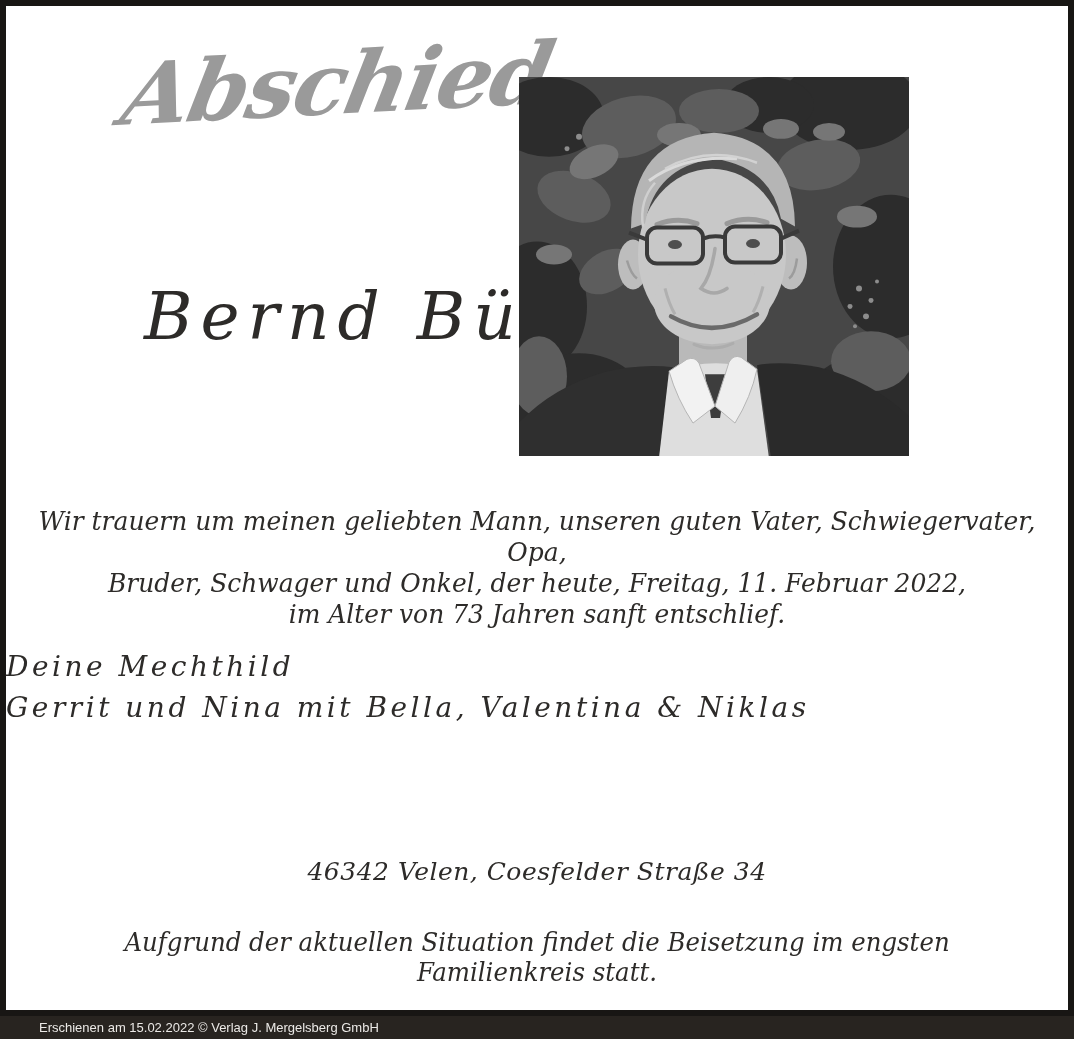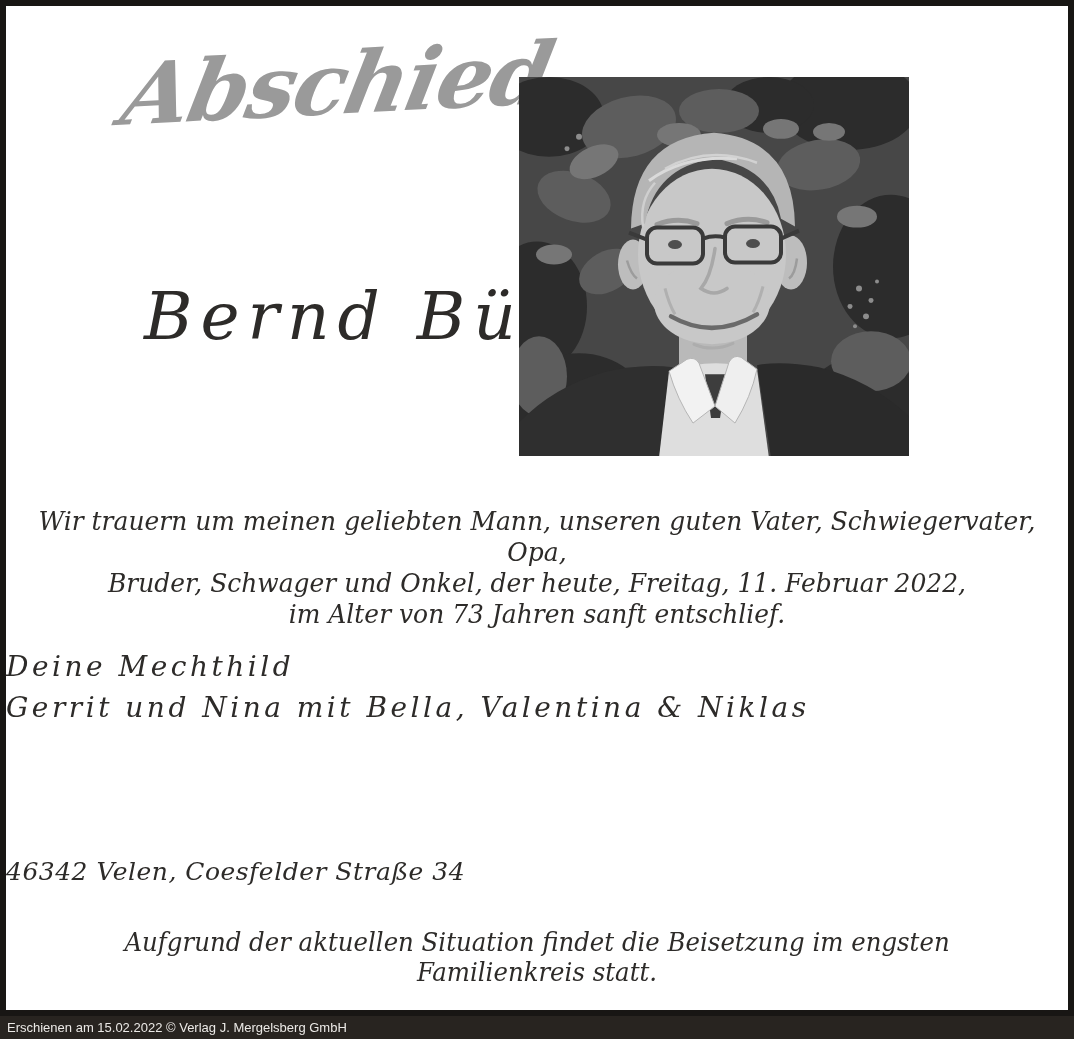--- a/index.html
+++ b/index.html
@@ -65,21 +65,21 @@
     font-style:italic;
     font-size:28px;
     line-height:41px;
     letter-spacing:3.5px;
     color:#2d2b29;
   }
   .address{
     position:absolute;
     left:0;top:851px;
     width:100%;
-    text-align:left;
+    text-align:center;
     font-style:italic;
     font-size:25px;
     color:#2d2b29;
     letter-spacing:.5px;
   }
   .closing{
     position:absolute;
     left:0;top:921px;
     width:100%;
     text-align:center;
@@ -97,20 +97,21 @@
     display:flex;
     align-items:center;
     padding-left:7px;
     box-sizing:border-box;
   }
   .footer span{
     font-family:"Liberation Sans", sans-serif;
     font-size:13px;
     color:#ebe9e6;
     white-space:nowrap;
+    margin-left:32px;
   }
 </style>
 </head>
 <body>
 
 <div class="stage">
   <div class="card">
 
     <div class="script-title">Abschied</div>
 

